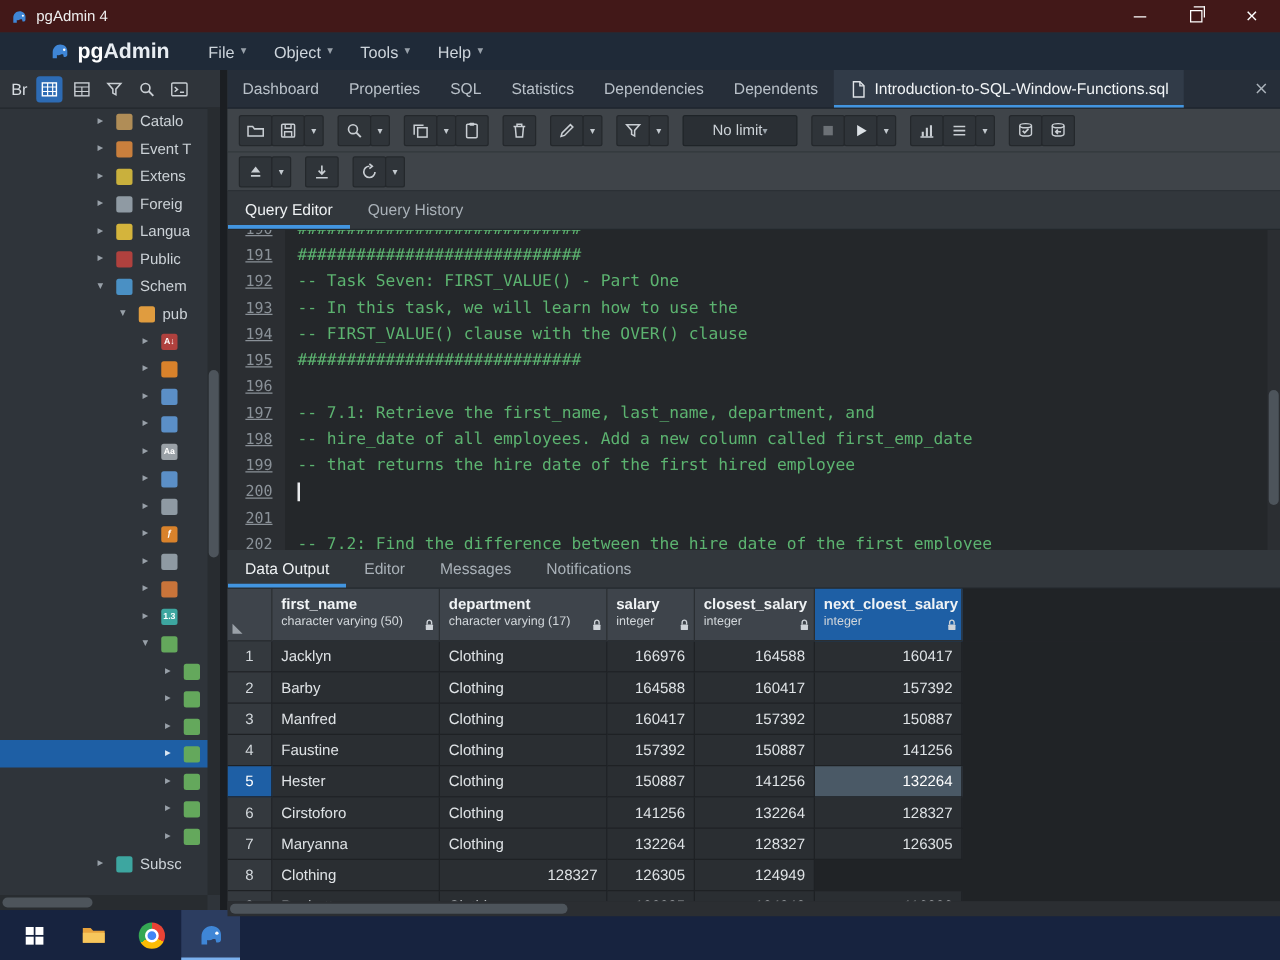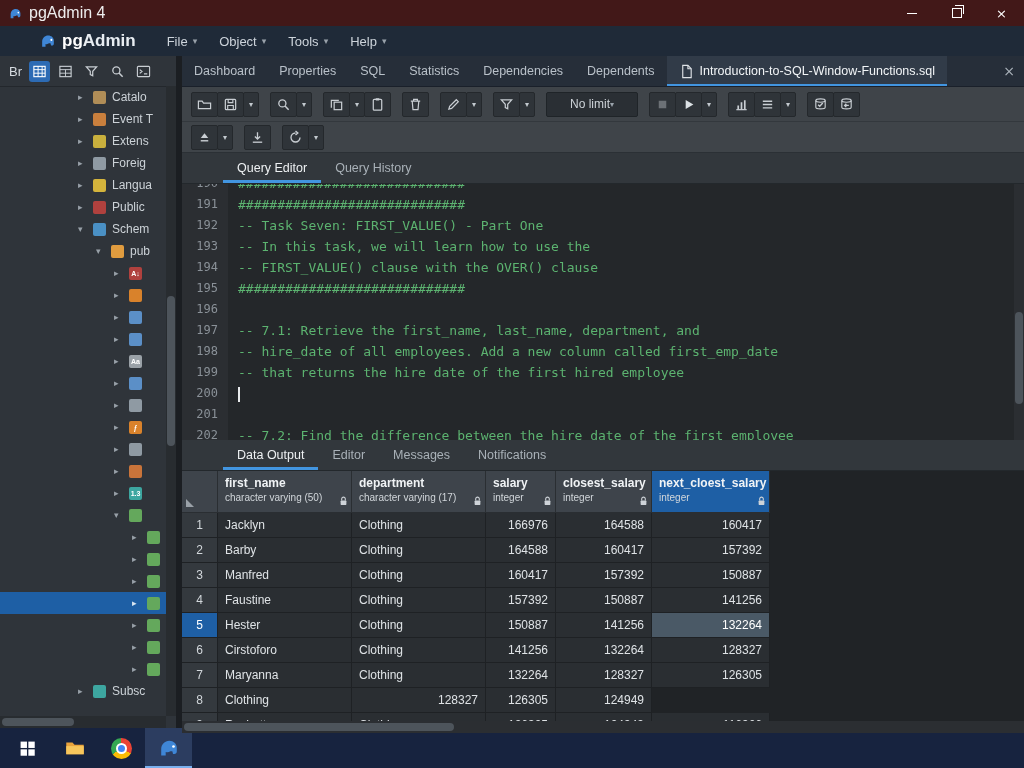--- a/index.html
+++ b/index.html
@@ -4,21 +4,21 @@
 <style>
   html,body{margin:0;padding:0;}
   body{width:1024px;height:768px;overflow:hidden;background:#2a2e33;
        font-family:"Liberation Sans",sans-serif;-webkit-font-smoothing:antialiased;}
   .glyph{font-family:"DejaVu Sans","Liberation Sans",sans-serif;}
   .window{width:1024px;height:768px;display:flex;flex-direction:column;}
 
   
   .titlebar{height:26px;background:var(--titlebar,#421818);display:flex;align-items:center;color:#eee;flex:none;}
   .tb-icon{margin:0 6px 0 8px;display:flex;}
-  .tb-title{font-size:16px;}
+  .tb-title{font-size:12px;}
   .win-controls{margin-left:auto;display:flex;height:100%;}
   .wc{width:45px;display:flex;align-items:center;justify-content:center;color:#fff;font-size:13px;}
   .minline{width:10px;height:1px;background:#fff;display:inline-block;}
   .maxbox{width:8px;height:8px;border:1px solid #fff;position:relative;display:inline-block;}
   .maxbox::before{content:"";position:absolute;left:2px;top:-4px;width:8px;height:8px;border:1px solid #fff;border-left:none;border-bottom:none;}
 
   
   .menubar{height:30px;background:var(--menubar,#1f2a38);display:flex;align-items:center;flex:none;padding-left:29px;}
   .logo{display:flex;align-items:center;gap:5px;margin:0 20px 0 10px;color:#fff;font-size:17px;}
   .logo-pg{font-weight:bold;}
@@ -74,27 +74,27 @@
   .tbtn.dd{width:16px;}
   .tbtn .caret{font-size:8px;color:#c3c9cf;}
   .tbtn.disabled svg{opacity:.4;}
   .limit{width:92px;height:25px;box-sizing:border-box;margin-right:11px;background:#2a2f34;border:1px solid #1f2428;
          border-radius:2px;color:#ccd2d7;font-size:12px;display:flex;align-items:center;justify-content:center;padding:0 8px;}
   .limit .caret{font-size:8px;color:#9aa3ab;}
 
   
   .qtabs,.otabs{height:30px;flex:none;background:#32373c;display:flex;border-bottom:1px solid #23282c;}
   .ptab{display:flex;align-items:center;padding:0 14px;font-size:12.5px;color:#a9b1b8;}
-  .ptab.active{color:#eef1f3;box-shadow:inset 0 -3px 0 var(--accent,#4295e0);margin-left:41px;}
+  .ptab.active{color:#eef1f3;box-shadow:inset 0 -3px 0 var(--accent,#4295e0);}
 
   
   .editor{height:256px;flex:none;display:flex;background:#24272a;position:relative;overflow:hidden;}
   .gutter{width:46px;flex:none;background:#2b2e32;box-sizing:border-box;padding-right:10px;text-align:right;
           font-family:"DejaVu Sans Mono",monospace;font-size:12px;line-height:21px;color:#8a9198;
-          margin-top:-11px;height:calc(100% + 22px);}
+          margin-top:-11px;height:calc(100% + 22px);text-decoration:underline;}
   .codecol{flex:1;padding-left:10px;font-family:"DejaVu Sans Mono",monospace;font-size:13px;line-height:21px;
            color:var(--comment,#5cb370);white-space:pre;margin-top:-11px;height:calc(100% + 22px);overflow:hidden;}
   .ln{height:21px;}
   .cl{height:21px;}
   .cursor{display:inline-block;width:1.5px;height:15px;background:#e9ebed;vertical-align:middle;margin-right:1px;}
   .ed-vscroll{position:absolute;right:0;top:0;bottom:0;width:10px;background:#2b2e32;}
   .ed-vscroll .vthumb{top:128px;height:92px;}
 
   
   .grid-header{height:42px;flex:none;display:grid;grid-template-columns:36px 134px 134px 70px 96px 118px 1fr;background:#202326;}

